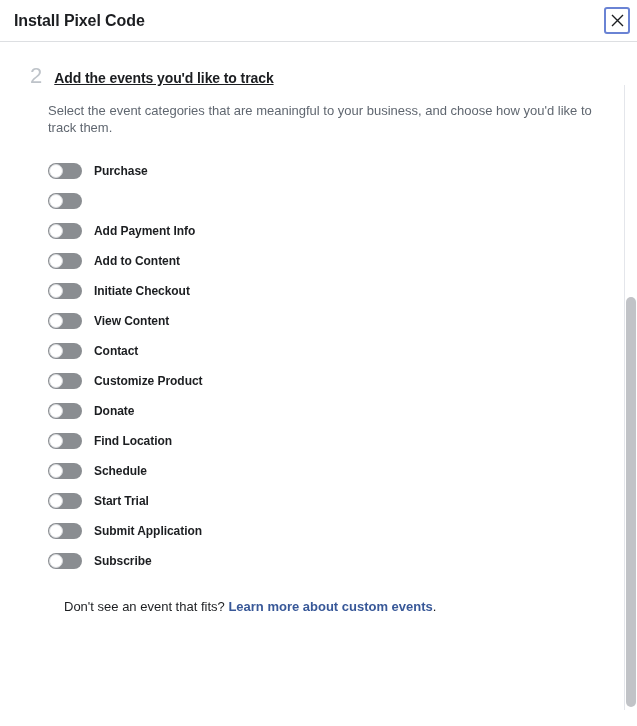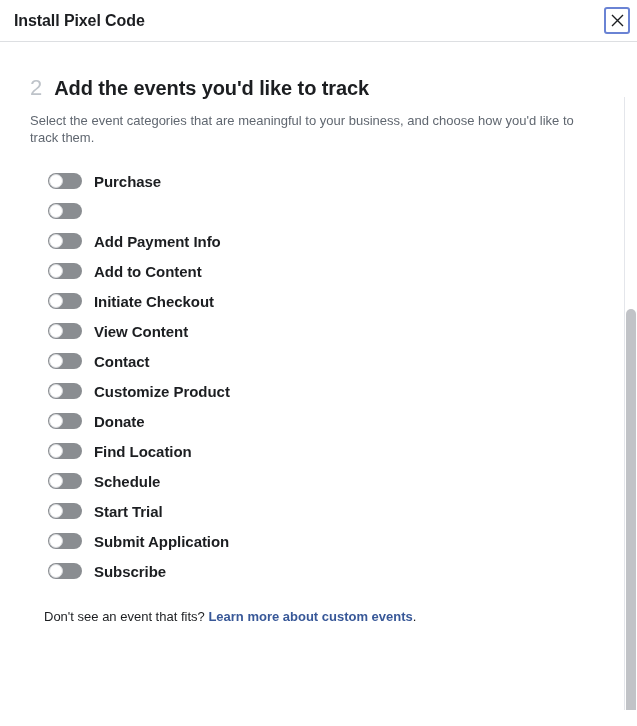--- a/index.html
+++ b/index.html
@@ -18,21 +18,20 @@
   }
 
   .dialog {
     position: relative;
     width: 637px;
     height: 710px;
     background: #ffffff;
     display: flex;
     flex-direction: column;
     overflow: hidden;
-    gap: 12px;
   }
 
   
   .dialog-header {
     position: relative;
     height: 42px;
     min-height: 42px;
     border-bottom: 1px solid #dddfe2;
     display: flex;
     align-items: center;
@@ -87,32 +86,34 @@
   }
 
   .step-number {
     font-size: 22px;
     color: #bec3c9;
     font-weight: normal;
     line-height: 24px;
   }
 
   .step-title {
-    font-size: 20px;
+    font-size: 14px;
     font-weight: bold;
     color: #1c1e21;
     line-height: 24px;
     letter-spacing: -0.1px;
+    text-decoration: underline;
   }
 
   .step-desc {
     font-size: 13px;
     color: #606770;
     line-height: 17px;
     max-width: 545px;
+    margin-left: 18px;
     margin-bottom: 20px;
   }
 
   
   .event-list {
     margin-left: 18px;
     list-style: none;
   }
 
   .event-row {
@@ -139,30 +140,30 @@
     left: 1px;
     top: 1px;
     width: 14px;
     height: 14px;
     border-radius: 50%;
     background: #ffffff;
     border: 1px solid #d6d8db;
   }
 
   .event-label {
-    font-size: 15px;
+    font-size: 12px;
     font-weight: bold;
     color: #1c1e21;
     line-height: 17px;
     letter-spacing: -0.05px;
   }
 
   
   .footer-note {
-    margin-left: 14px;
+    margin-left: 34px;
     margin-top: 22px;
     font-size: 13px;
     color: #1c1e21;
     line-height: 17px;
   }
 
   .footer-note .custom-link {
     color: #385898;
     font-weight: bold;
     text-decoration: none;

